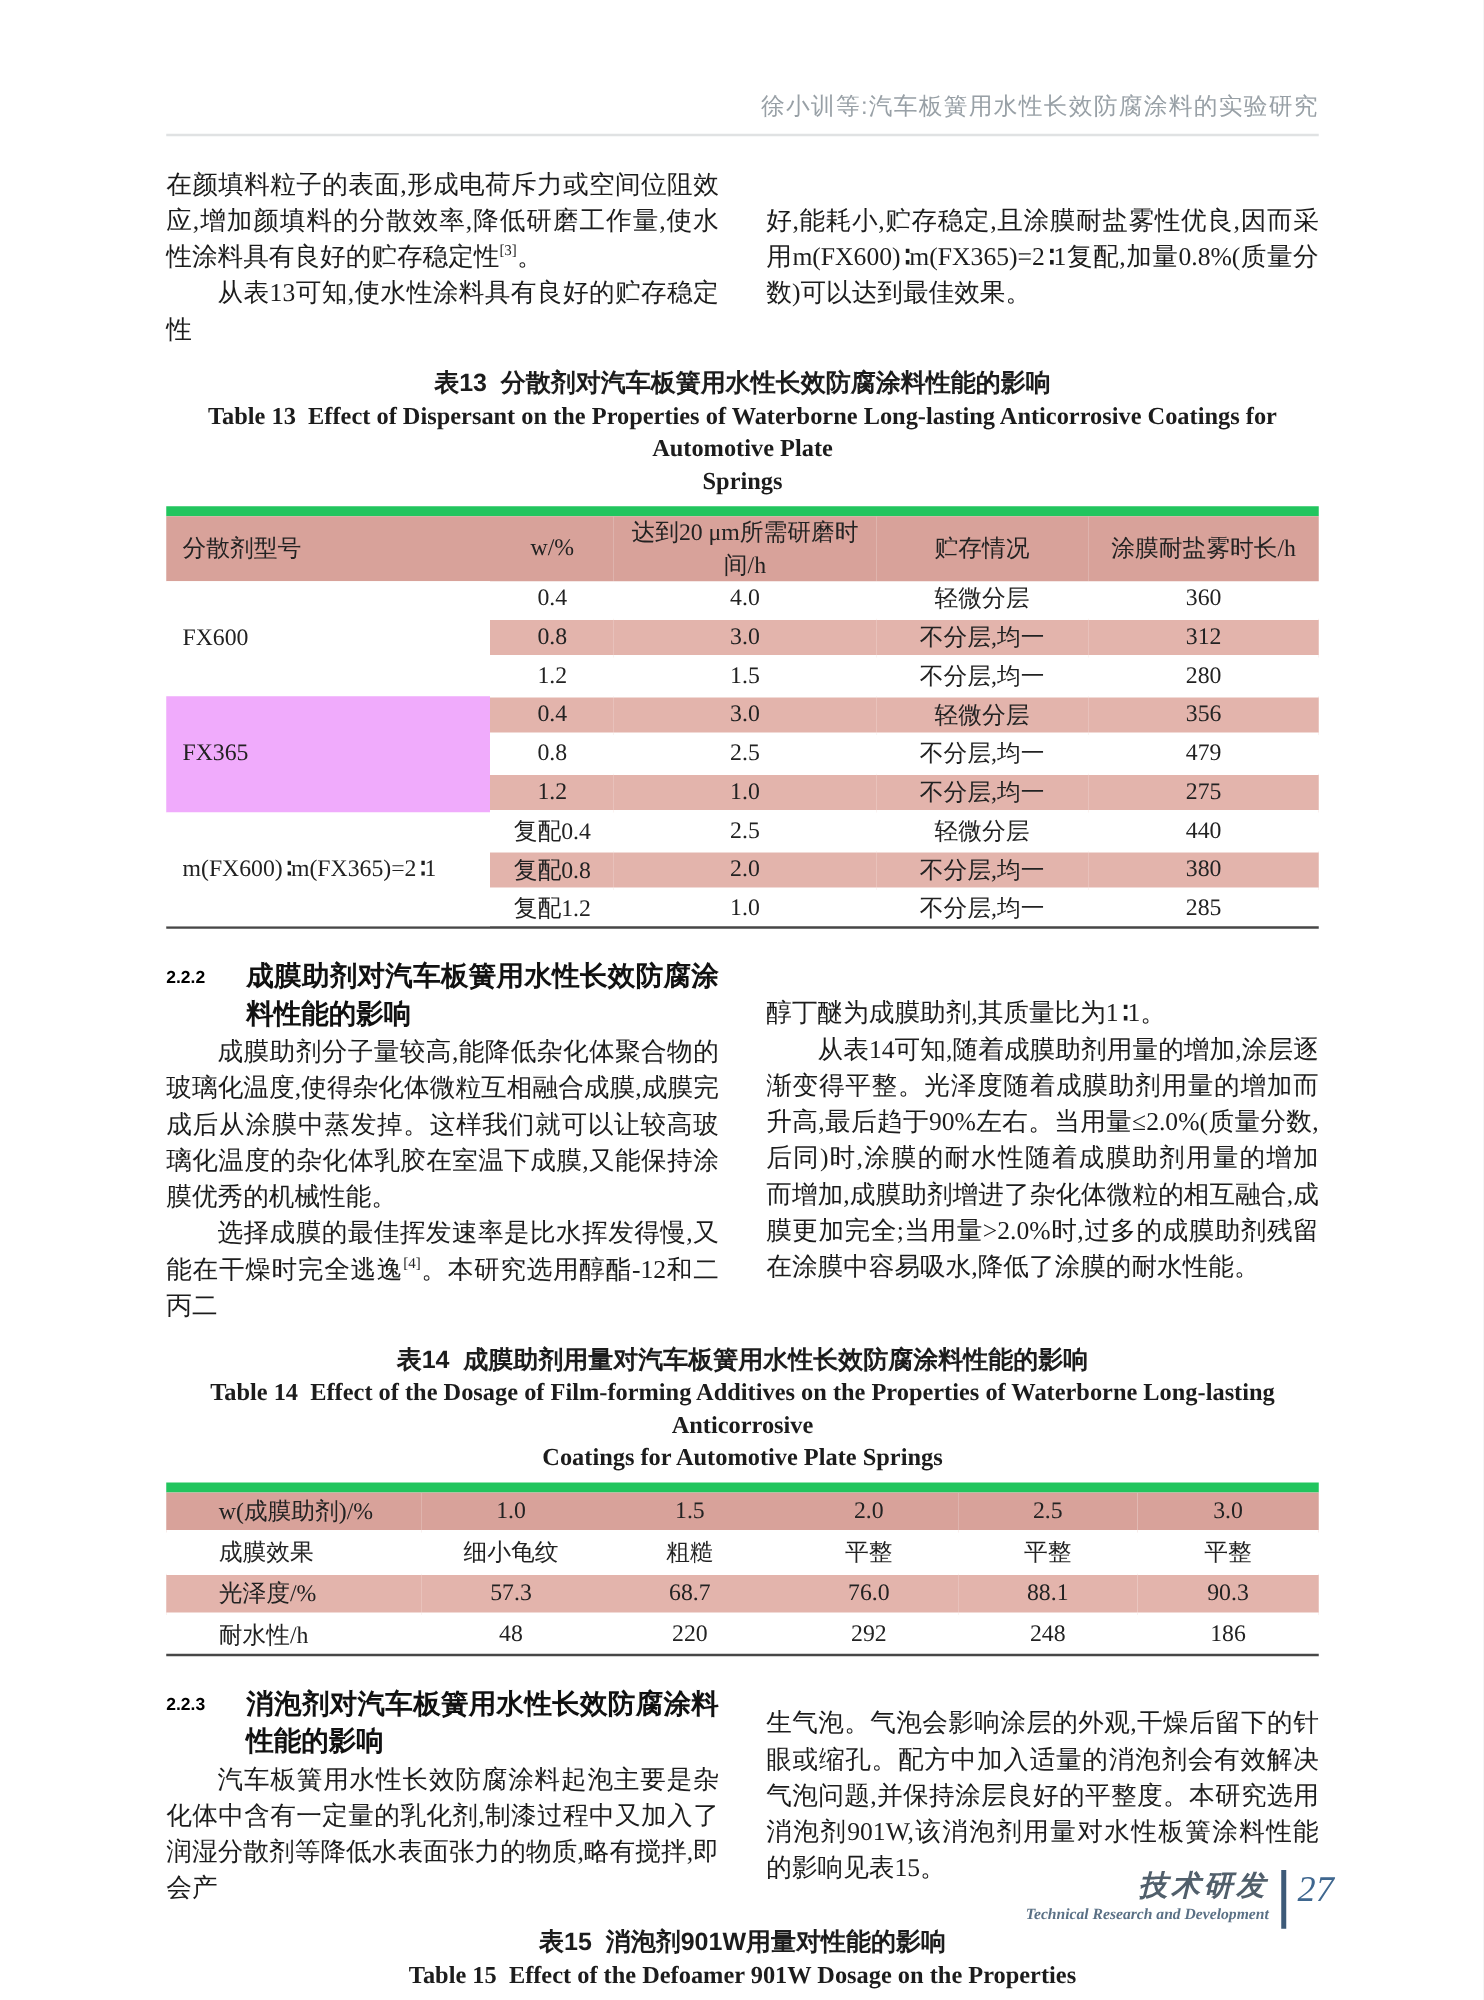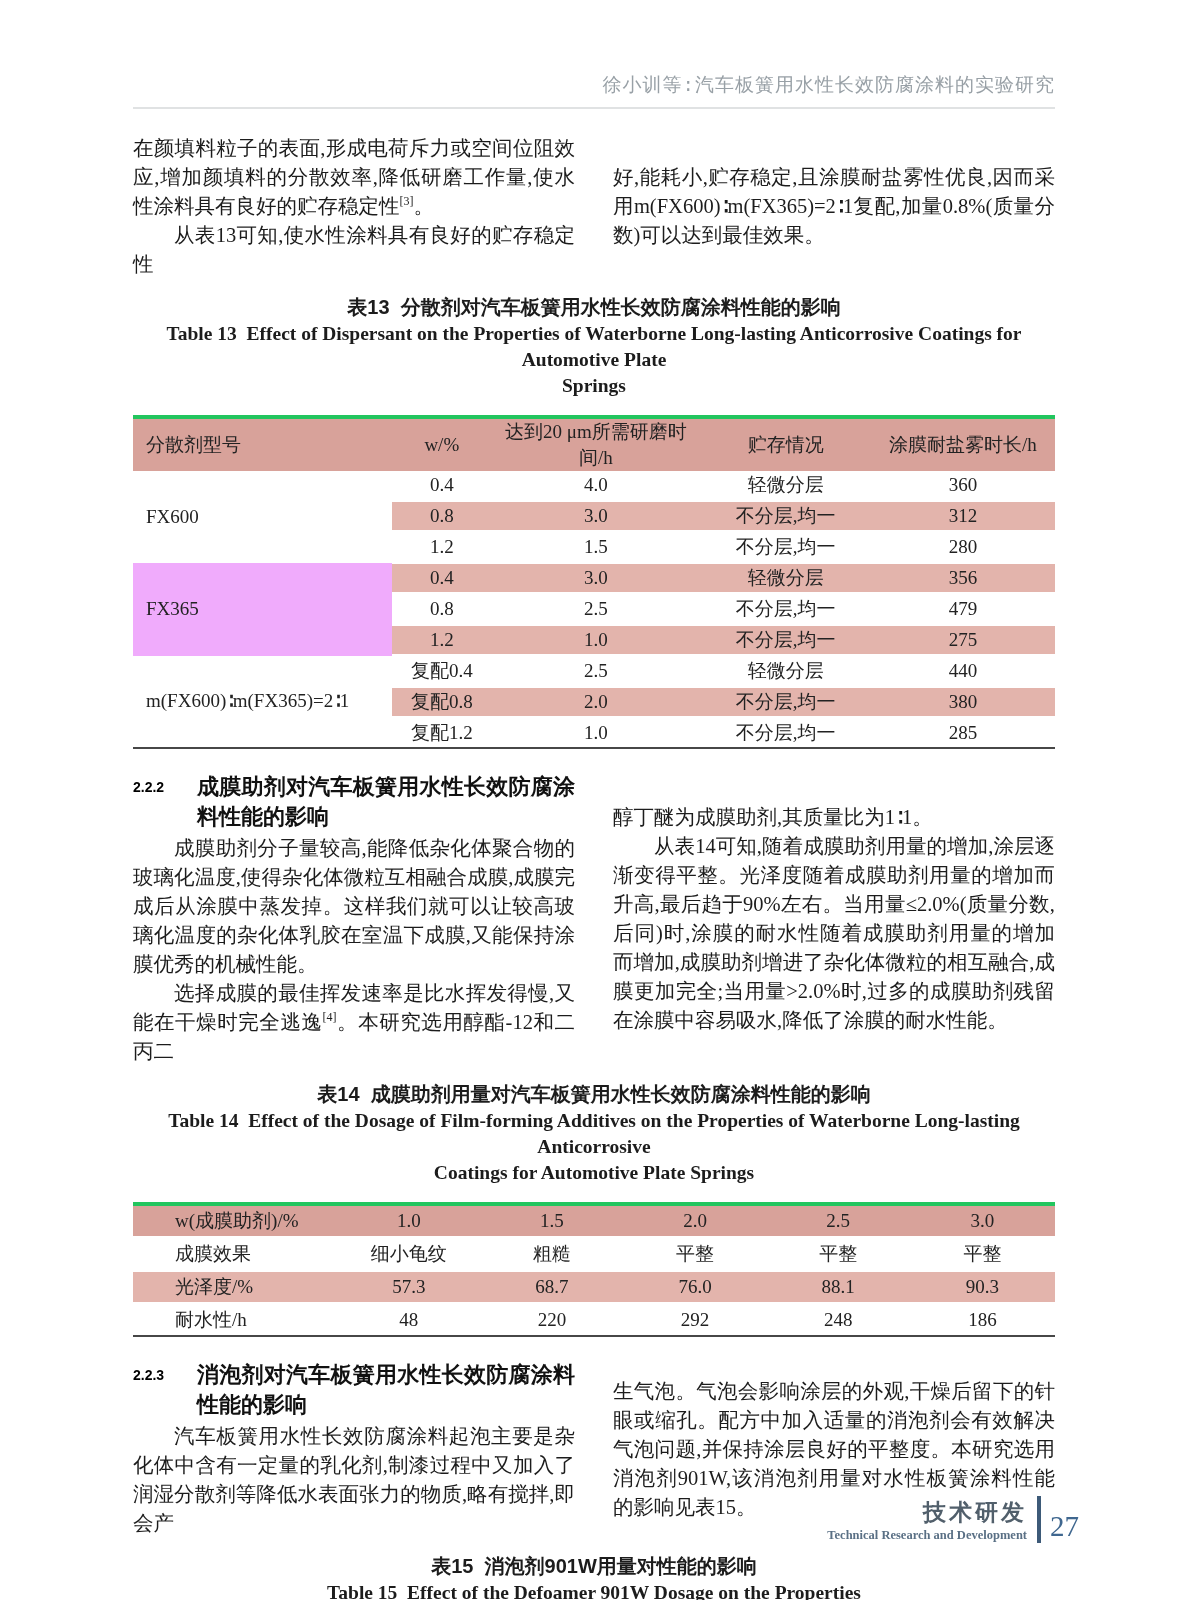--- a/index.html
+++ b/index.html
@@ -6,21 +6,21 @@
   .page {
     position:relative; width:1187px; height:1600px; margin:0 auto;
     background:#ffffff; overflow:hidden;
     font-family:"Liberation Serif","DejaVu Serif",serif; color:#1c1c1c;
   }
   .content { margin:0 132px 0 133px; }
 
   
   .running-head {
     padding-top:72px; text-align:right;
-    font-family:Liberation Mono, monospace;
+    font-family:Liberation Sans, sans-serif;
     font-size:19px; color:#98a0a6; letter-spacing:1px;
   }
   .head-rule { border-bottom:2px solid #e0e2e3; margin-top:9px; }
 
   
   .twocol { display:flex; gap:38px;align-items:center; }
   .col { flex:1; font-size:20.5px; line-height:29px; text-align:justify; }
   .col p { margin:0; }
   .ind { text-indent:2em; }
   sup { font-size:12px; line-height:0; }
@@ -33,21 +33,21 @@
     font-family:"Liberation Sans","DejaVu Sans",sans-serif;
     font-size:20px; line-height:27px;
   }
   .tbl-title-en {
     text-align:center; font-weight:bold; font-size:19.5px; line-height:26px;
     font-family:"Liberation Serif","DejaVu Serif",serif;
   }
   .tbl-title-en span { display:block; }
 
   
-  .tbl-wrap { margin-top:16px; border-top:4px solid #22c55e; border-bottom:2px solid #474747; }
+  .tbl-wrap { margin-top:6px; border-top:8px solid #22c55e; border-bottom:2px solid #474747; }
   table { width:100%; border-collapse:collapse; font-size:19px; color:#222; table-layout:fixed; }
   th, td { padding:0; font-weight:normal; }
 
   .t13 th { background:#d8a29a; height:33px; text-align:center; }
   .t13 th:first-child { text-align:left; padding-left:13px; }
   .t13 td.data { text-align:center; height:28px; }
   .t13 tr.pink td.data { background:#e3b4ac; border-top:3px solid #fff; border-bottom:3px solid #fff; }
   .t13 td.lbl { text-align:left; padding-left:13px; background:#fff; }
   .t13 td.lbl.pinkbg { background:#f0abfc; }
 
@@ -63,21 +63,21 @@
   .t15 td:first-child { text-align:left; padding-left:68px; }
 
   
   .section { margin-top:23px; }
   .sec-head { display:flex; font-family:"Liberation Sans","DejaVu Sans",sans-serif; font-weight:bold; }
   .sec-num { color:#000000; font-size:14px; line-height:30px; width:64px; flex:0 0 64px; }
   .sec-title { font-size:22px; line-height:30px; max-width:393px; color:#111; }
   .sec-body-gap { height:2px; }
 
   
-  .footer { position:absolute; top:1496px; right:108px; display:flex; align-items:flex-end; }
+  .footer { position:absolute; top:1496px; right:120px; display:flex; align-items:flex-start;font-style:italic; }
   .f-txt { text-align:right; }
   .f-cn {
     font-family:"Liberation Sans","DejaVu Sans",sans-serif; font-weight:bold;
     font-size:23px; color:#515f6b; letter-spacing:3px; line-height:25px;
   }
   .f-en { font-weight:bold; font-size:12.5px; color:#5a7085; margin-top:3px; }
   .f-bar { width:4px; height:47px; background:#3d5a78; margin:0 9px 0 10px; }
   .f-num { font-size:29px; color:#3f678f; }
 </style>
 </head>

